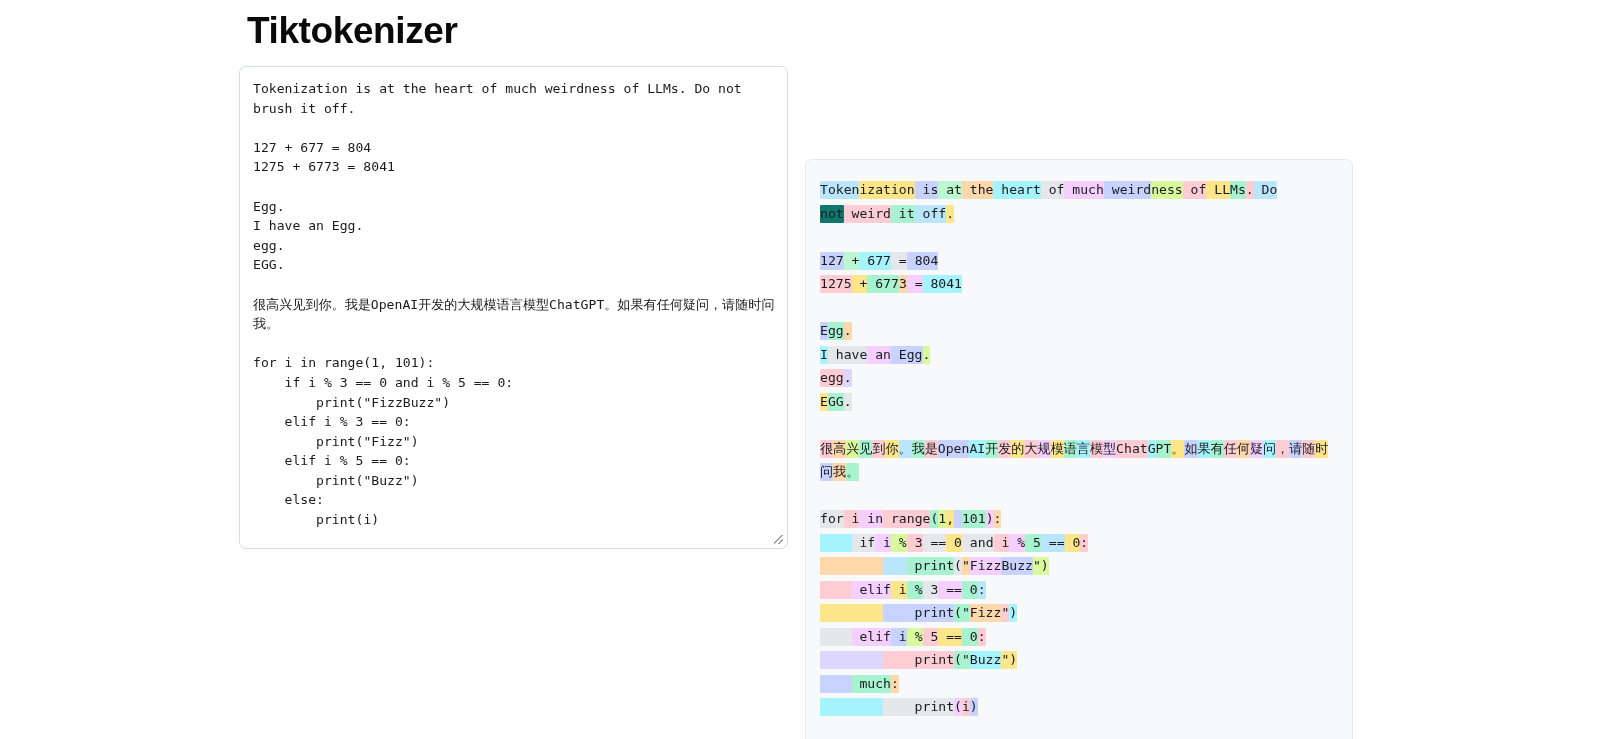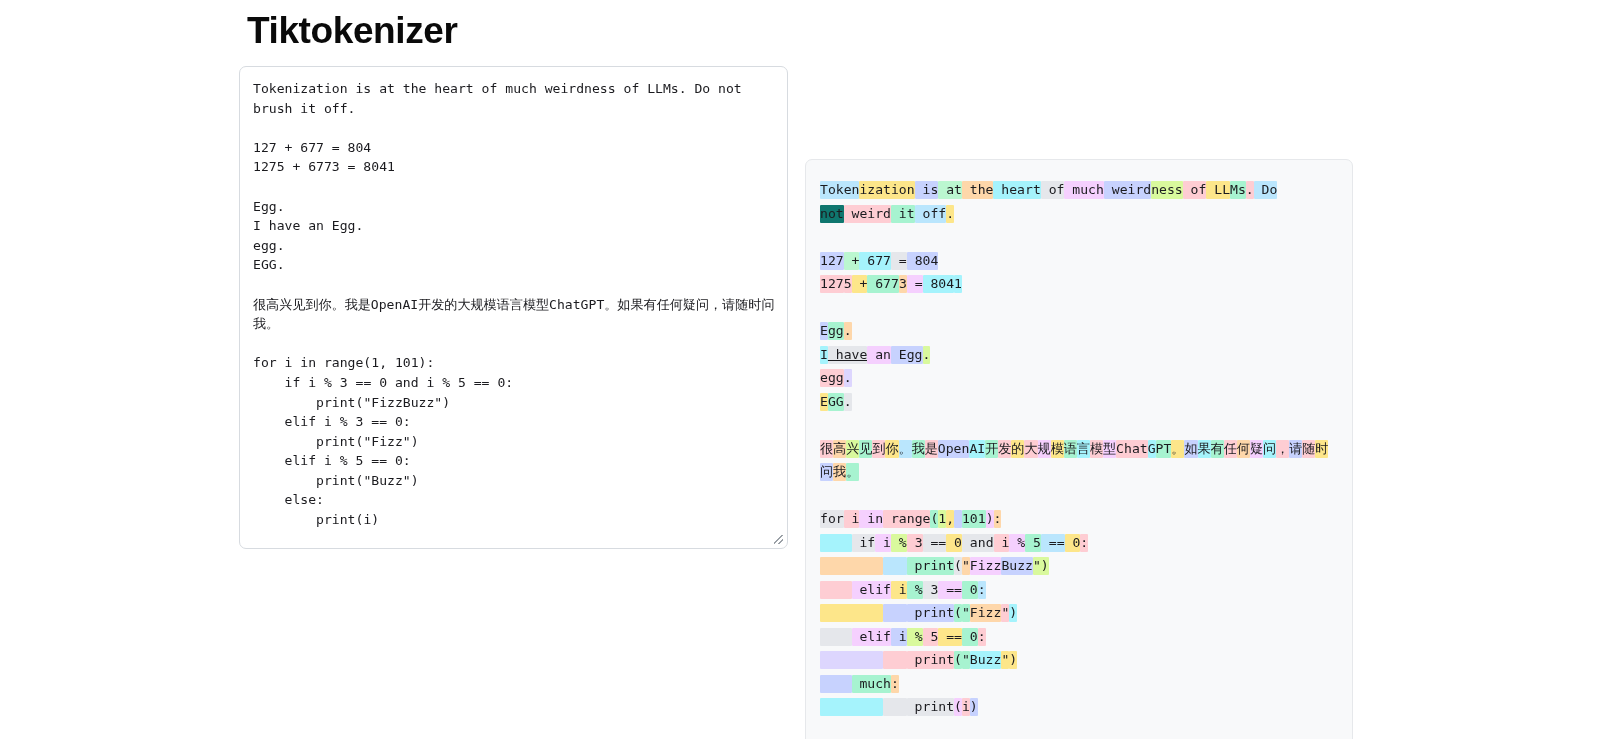--- a/index.html
+++ b/index.html
@@ -221,21 +221,21 @@
 
 
   <div class="tokens-card">
     <div class="tokens-body" id="tokens-body"><span class="tok" style="background: rgb(186, 230, 253);">Token</span><span class="tok" style="background: rgb(253, 230, 138);">ization</span><span class="tok" style="background: rgb(199, 210, 254);"> is</span><span class="tok" style="background: rgb(187, 247, 208);"> at</span><span class="tok" style="background: rgb(254, 215, 170);"> the</span><span class="tok" style="background: rgb(165, 243, 252);"> heart</span><span class="tok" style="background: rgb(229, 231, 235);"> of</span><span class="tok" style="background: rgb(245, 208, 254);"> much</span><span class="tok" style="background: rgb(199, 210, 254);"> weird</span><span class="tok" style="background: rgb(217, 249, 157);">ness</span><span class="tok" style="background: rgb(254, 205, 211);"> of</span><span class="tok" style="background: rgb(253, 230, 138);"> LL</span><span class="tok" style="background: rgb(167, 243, 208);">Ms</span><span class="tok" style="background: rgb(254, 205, 211);">.</span><span class="tok" style="background: rgb(186, 230, 253);"> Do</span>
 <span class="tok" style="background: #0f766e;">not</span><span class="tok" style="background: rgb(254, 205, 211);"> weird</span><span class="tok" style="background: rgb(167, 243, 208);"> it</span><span class="tok" style="background: rgb(186, 230, 253);"> off</span><span class="tok" style="background: rgb(253, 230, 138);">.</span>
 
 <span class="tok" style="background: rgb(199, 210, 254);">127</span><span class="tok" style="background: rgb(187, 247, 208);"> +</span><span class="tok" style="background: rgb(165, 243, 252);"> 677</span><span class="tok" style="background: rgb(229, 231, 235);"> =</span><span class="tok" style="background: rgb(199, 210, 254);"> 804</span>
 <span class="tok" style="background: rgb(254, 205, 211);">127</span><span class="tok" style="background: rgb(254, 205, 211);">5</span><span class="tok" style="background: rgb(253, 230, 138);"> +</span><span class="tok" style="background: rgb(167, 243, 208);"> 677</span><span class="tok" style="background: rgb(254, 215, 170);">3</span><span class="tok" style="background: rgb(245, 208, 254);"> =</span><span class="tok" style="background: rgb(165, 243, 252);"> 804</span><span class="tok" style="background: rgb(165, 243, 252);">1</span>
 
 <span class="tok" style="background: rgb(199, 210, 254);">E</span><span class="tok" style="background: rgb(167, 243, 208);">gg</span><span class="tok" style="background: rgb(254, 215, 170);">.</span>
-<span class="tok" style="background: rgb(165, 243, 252);">I</span><span class="tok" style="background: rgb(229, 231, 235); text-decoration: underline;"> have</span><span class="tok" style="background: rgb(245, 208, 254);"> an</span><span class="tok" style="background: rgb(199, 210, 254);"> Egg</span><span class="tok" style="background: rgb(217, 249, 157);">.</span>
+<span class="tok" style="background: rgb(165, 243, 252);">I</span><span class="tok" style="background: rgb(229, 231, 235);"> have</span><span class="tok" style="background: rgb(245, 208, 254);"> an</span><span class="tok" style="background: rgb(199, 210, 254);"> Egg</span><span class="tok" style="background: rgb(217, 249, 157);">.</span>
 <span class="tok" style="background: rgb(254, 205, 211);">egg</span><span class="tok" style="background: rgb(221, 214, 254);">.</span>
 <span class="tok" style="background: rgb(253, 230, 138);">E</span><span class="tok" style="background: rgb(167, 243, 208);">GG</span><span class="tok" style="background: rgb(229, 231, 235);">.</span>
 
 <span class="tok" style="background: rgb(254, 205, 211);">很</span><span class="tok" style="background: rgb(254, 215, 170);">高</span><span class="tok" style="background: rgb(217, 249, 157);">兴</span><span class="tok" style="background: rgb(167, 243, 208);">见</span><span class="tok" style="background: rgb(254, 205, 211);">到</span><span class="tok" style="background: rgb(253, 230, 138);">你</span><span class="tok" style="background: rgb(186, 230, 253);">。</span><span class="tok" style="background: rgb(167, 243, 208);">我</span><span class="tok" style="background: rgb(254, 205, 211);">是</span><span class="tok" style="background: rgb(199, 210, 254);">Open</span><span class="tok" style="background: rgb(165, 243, 252);">AI</span><span class="tok" style="background: rgb(167, 243, 208);">开</span><span class="tok" style="background: rgb(254, 205, 211);">发</span><span class="tok" style="background: rgb(253, 230, 138);">的</span><span class="tok" style="background: rgb(254, 205, 211);">大</span><span class="tok" style="background: rgb(245, 208, 254);">规</span><span class="tok" style="background: rgb(253, 230, 138);">模</span><span class="tok" style="background: rgb(167, 243, 208);">语</span><span class="tok" style="background: rgb(165, 243, 252);">言</span><span class="tok" style="background: rgb(254, 205, 211);">模</span><span class="tok" style="background: rgb(245, 208, 254);">型</span><span class="tok" style="background: rgb(254, 205, 211);">Chat</span><span class="tok" style="background: rgb(165, 243, 252);">G</span><span class="tok" style="background: rgb(167, 243, 208);">PT</span><span class="tok" style="background: rgb(253, 230, 138);">。</span><span class="tok" style="background: rgb(199, 210, 254);">如</span><span class="tok" style="background: rgb(165, 243, 252);">果</span><span class="tok" style="background: rgb(167, 243, 208);">有</span><span class="tok" style="background: rgb(254, 205, 211);">任</span><span class="tok" style="background: rgb(254, 215, 170);">何</span><span class="tok" style="background: rgb(245, 208, 254);">疑</span><span class="tok" style="background: rgb(165, 243, 252);">问</span><span class="tok" style="background: rgb(254, 205, 211);">，</span><span class="tok" style="background: rgb(199, 210, 254);">请</span><span class="tok" style="background: rgb(254, 205, 211);">随</span><span class="tok" style="background: rgb(253, 230, 138);">时</span><span class="tok" style="background: rgb(199, 210, 254);">问</span><span class="tok" style="background: rgb(254, 215, 170);">我</span><span class="tok" style="background: rgb(167, 243, 208);">。</span>
 
 <span class="tok" style="background: rgb(229, 231, 235);">for</span><span class="tok" style="background: rgb(254, 205, 211);"> i</span><span class="tok" style="background: rgb(245, 208, 254);"> in</span><span class="tok" style="background: rgb(254, 205, 211);"> range</span><span class="tok" style="background: rgb(167, 243, 208);">(</span><span class="tok" style="background: rgb(217, 249, 157);">1</span><span class="tok" style="background: rgb(253, 230, 138);">,</span><span class="tok" style="background: rgb(199, 210, 254);"> </span><span class="tok" style="background: rgb(167, 243, 208);">101</span><span class="tok" style="background: rgb(245, 208, 254);">)</span><span class="tok" style="background: rgb(254, 215, 170);">:</span>
 <span class="tok" style="background: rgb(165, 243, 252);">    </span><span class="tok" style="background: rgb(229, 231, 235);"> if</span><span class="tok" style="background: rgb(245, 208, 254);"> i</span><span class="tok" style="background: rgb(217, 249, 157);"> %</span><span class="tok" style="background: rgb(254, 205, 211);"> 3</span><span class="tok" style="background: rgb(229, 231, 235);"> ==</span><span class="tok" style="background: rgb(253, 230, 138);"> 0</span><span class="tok" style="background: rgb(229, 231, 235);"> and</span><span class="tok" style="background: rgb(254, 205, 211);"> i</span><span class="tok" style="background: rgb(245, 208, 254);"> %</span><span class="tok" style="background: rgb(167, 243, 208);"> 5</span><span class="tok" style="background: rgb(186, 230, 253);"> ==</span><span class="tok" style="background: rgb(253, 230, 138);"> 0</span><span class="tok" style="background: rgb(254, 205, 211);">:</span>
 <span class="tok" style="background: rgb(254, 215, 170);">        </span><span class="tok" style="background: rgb(186, 230, 253);">   </span><span class="tok" style="background: rgb(167, 243, 208);"> print</span><span class="tok" style="background: rgb(229, 231, 235);">(</span><span class="tok" style="background: rgb(254, 215, 170);">"</span><span class="tok" style="background: rgb(245, 208, 254);">Fizz</span><span class="tok" style="background: rgb(199, 210, 254);">Buzz</span><span class="tok" style="background: rgb(217, 249, 157);">")</span>
 <span class="tok" style="background: rgb(254, 205, 211);">    </span><span class="tok" style="background: rgb(245, 208, 254);"> elif</span><span class="tok" style="background: rgb(253, 230, 138);"> i</span><span class="tok" style="background: rgb(167, 243, 208);"> %</span><span class="tok" style="background: rgb(229, 231, 235);"> 3</span><span class="tok" style="background: rgb(245, 208, 254);"> ==</span><span class="tok" style="background: rgb(167, 243, 208);"> 0</span><span class="tok" style="background: rgb(186, 230, 253);">:</span>
 <span class="tok" style="background: rgb(253, 230, 138);">        </span><span class="tok" style="background: rgb(199, 210, 254);">   </span><span class="tok" style="background: rgb(199, 210, 254);"> print</span><span class="tok" style="background: rgb(167, 243, 208);">(</span><span class="tok" style="background: rgb(167, 243, 208);">"</span><span class="tok" style="background: rgb(254, 215, 170);">Fizz</span><span class="tok" style="background: rgb(254, 205, 211);">"</span><span class="tok" style="background: rgb(165, 243, 252);">)</span>

